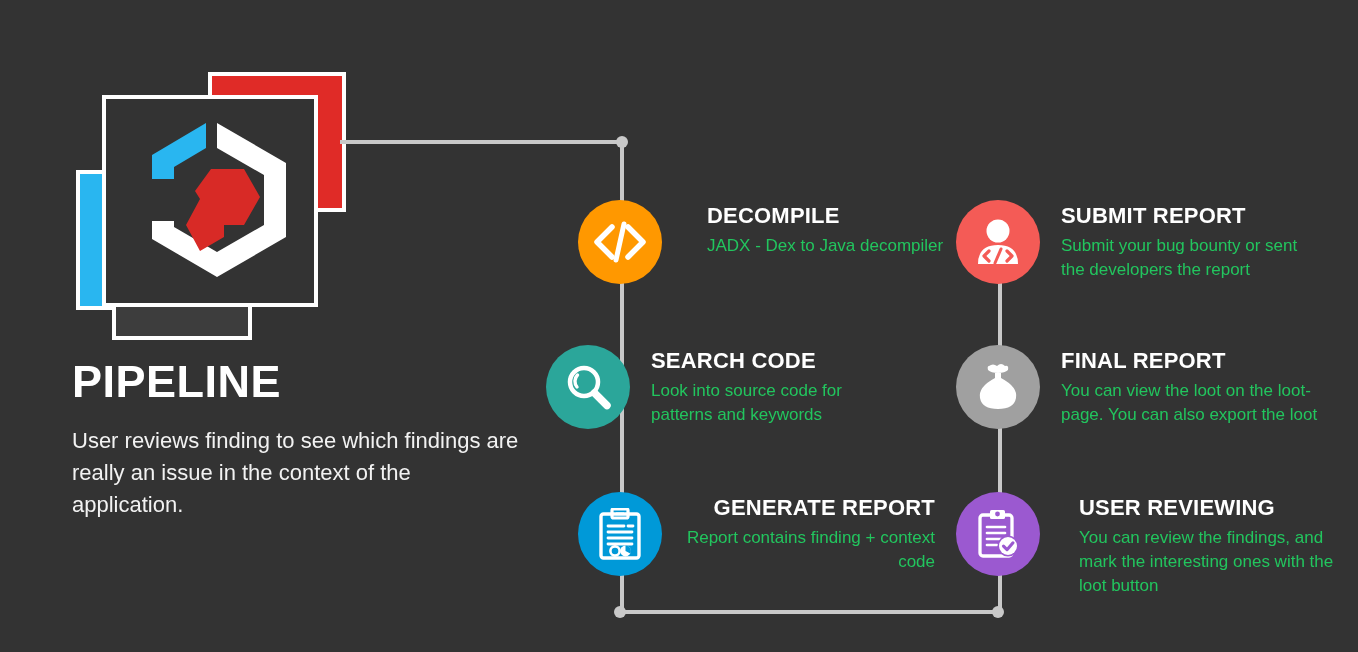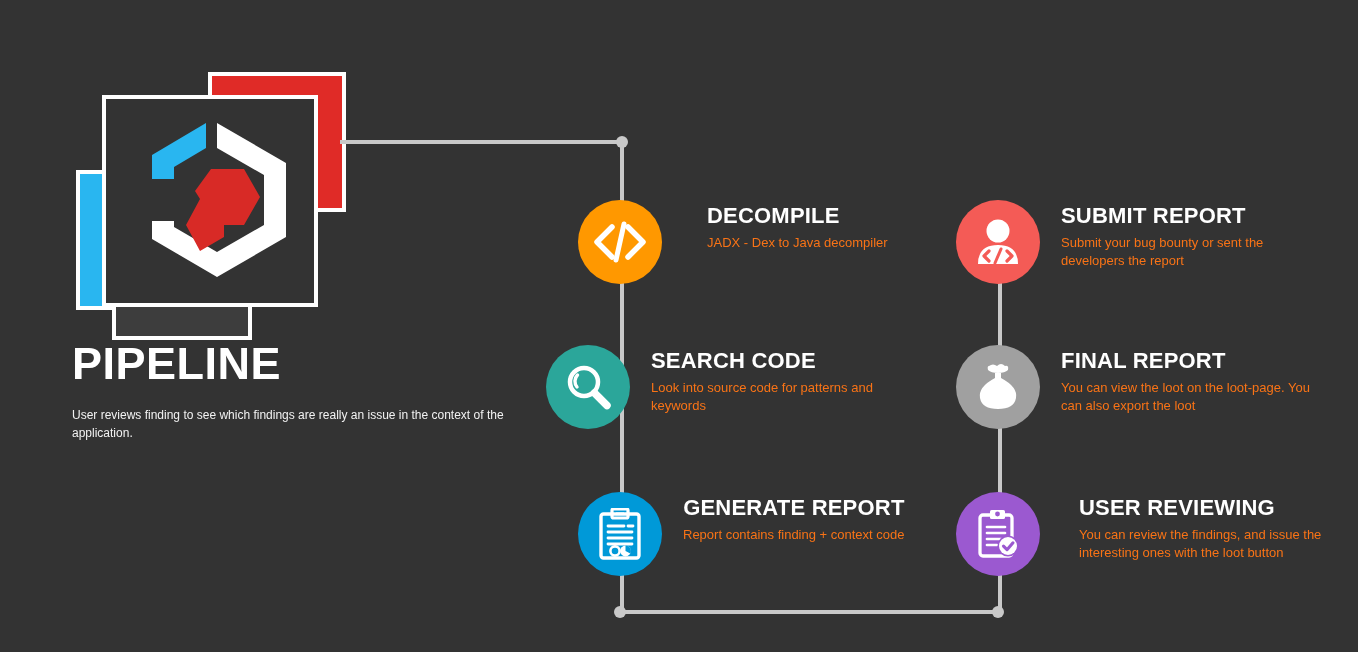--- a/index.html
+++ b/index.html
@@ -19,28 +19,29 @@
   .logo-stack { position:relative; width:280px; height:275px; }
   .card { position:absolute; }
   .card-red   { left:136px; top:7px;   width:138px; height:140px; background:#e02b27; border:4px solid #ffffff; }
   .card-blue  { left:4px;   top:105px; width:60px;  height:140px; background:#29b6f0; border:4px solid #ffffff; }
   .card-grey  { left:40px;  top:235px; width:140px; height:40px;  background:#3d3d3d; border:4px solid #ffffff; }
   .card-main  { left:30px;  top:30px;  width:216px; height:212px; background:#333333; border:4px solid #ffffff; }
 
   .emblem { position:absolute; left:56px; top:50px; width:170px; height:170px; }
 
   .brand-title {
+    margin-top:18px;
     font-size:45px;
     font-weight:bold;
     letter-spacing:0.5px;
     line-height:1.05;
   }
   .brand-desc {
     margin-top:20px;
-    font-size:12px;
+    font-size:22px;
     line-height:1.45;
     color:#f2f2f2;
     max-width:450px;
   }
 
   
   .conn { position:absolute; background:#c9c9c9; }
   .conn-h { height:4px; }
   .conn-v { width:4px; }
   .dot { position:absolute; width:12px; height:12px; border-radius:50%; background:#c9c9c9; }
@@ -52,21 +53,21 @@
     flex:0 0 84px;
     display:flex; align-items:center; justify-content:center;
     position:relative; z-index:3;
   }
   .step-text { margin-left:21px; padding-top:4px; }
   .step-title {
     font-size:22px; font-weight:bold; letter-spacing:0.2px;
     line-height:1.12; white-space:nowrap;
   }
   .step-desc {
-    margin-top:5px; font-size:13px; line-height:1.42; color:#f97316;
+    margin-top:5px; font-size:17px; line-height:1.42; color:#22c55e;
   }
   .col-left  .step-desc { max-width:252px; }
   .col-right .step-desc { max-width:258px; }
 </style>
 </head>
 <body>
 
 <div id="canvas">
 
   <div class="brand">
@@ -184,17 +185,17 @@
         <rect x="16" y="2" width="15" height="9" rx="1.6" fill="#ffffff"></rect>
         <circle cx="23.5" cy="6" r="2.4" fill="#9b59d0"></circle>
         <path d="M13 19 H31 M13 25 H31 M13 31 H27 M13 37 H23" stroke="#ffffff" stroke-width="2.7" stroke-linecap="round"></path>
         <circle cx="34" cy="38" r="10.5" fill="#9b59d0"></circle>
         <circle cx="34" cy="38" r="9" fill="#ffffff"></circle>
         <path d="M29.5 38.2 L33 41.7 L39 34.8" fill="none" stroke="#9b59d0" stroke-width="3.1" stroke-linecap="round" stroke-linejoin="round"></path>
       </svg>
     </div>
     <div class="step-text">
       <div class="step-title">USER REVIEWING</div>
-      <div class="step-desc">You can review the findings, and issue the interesting ones with the loot button</div>
+      <div class="step-desc">You can review the findings, and mark the interesting ones with the loot button</div>
     </div>
   </div>
 
 </div>
 
 </body></html>

